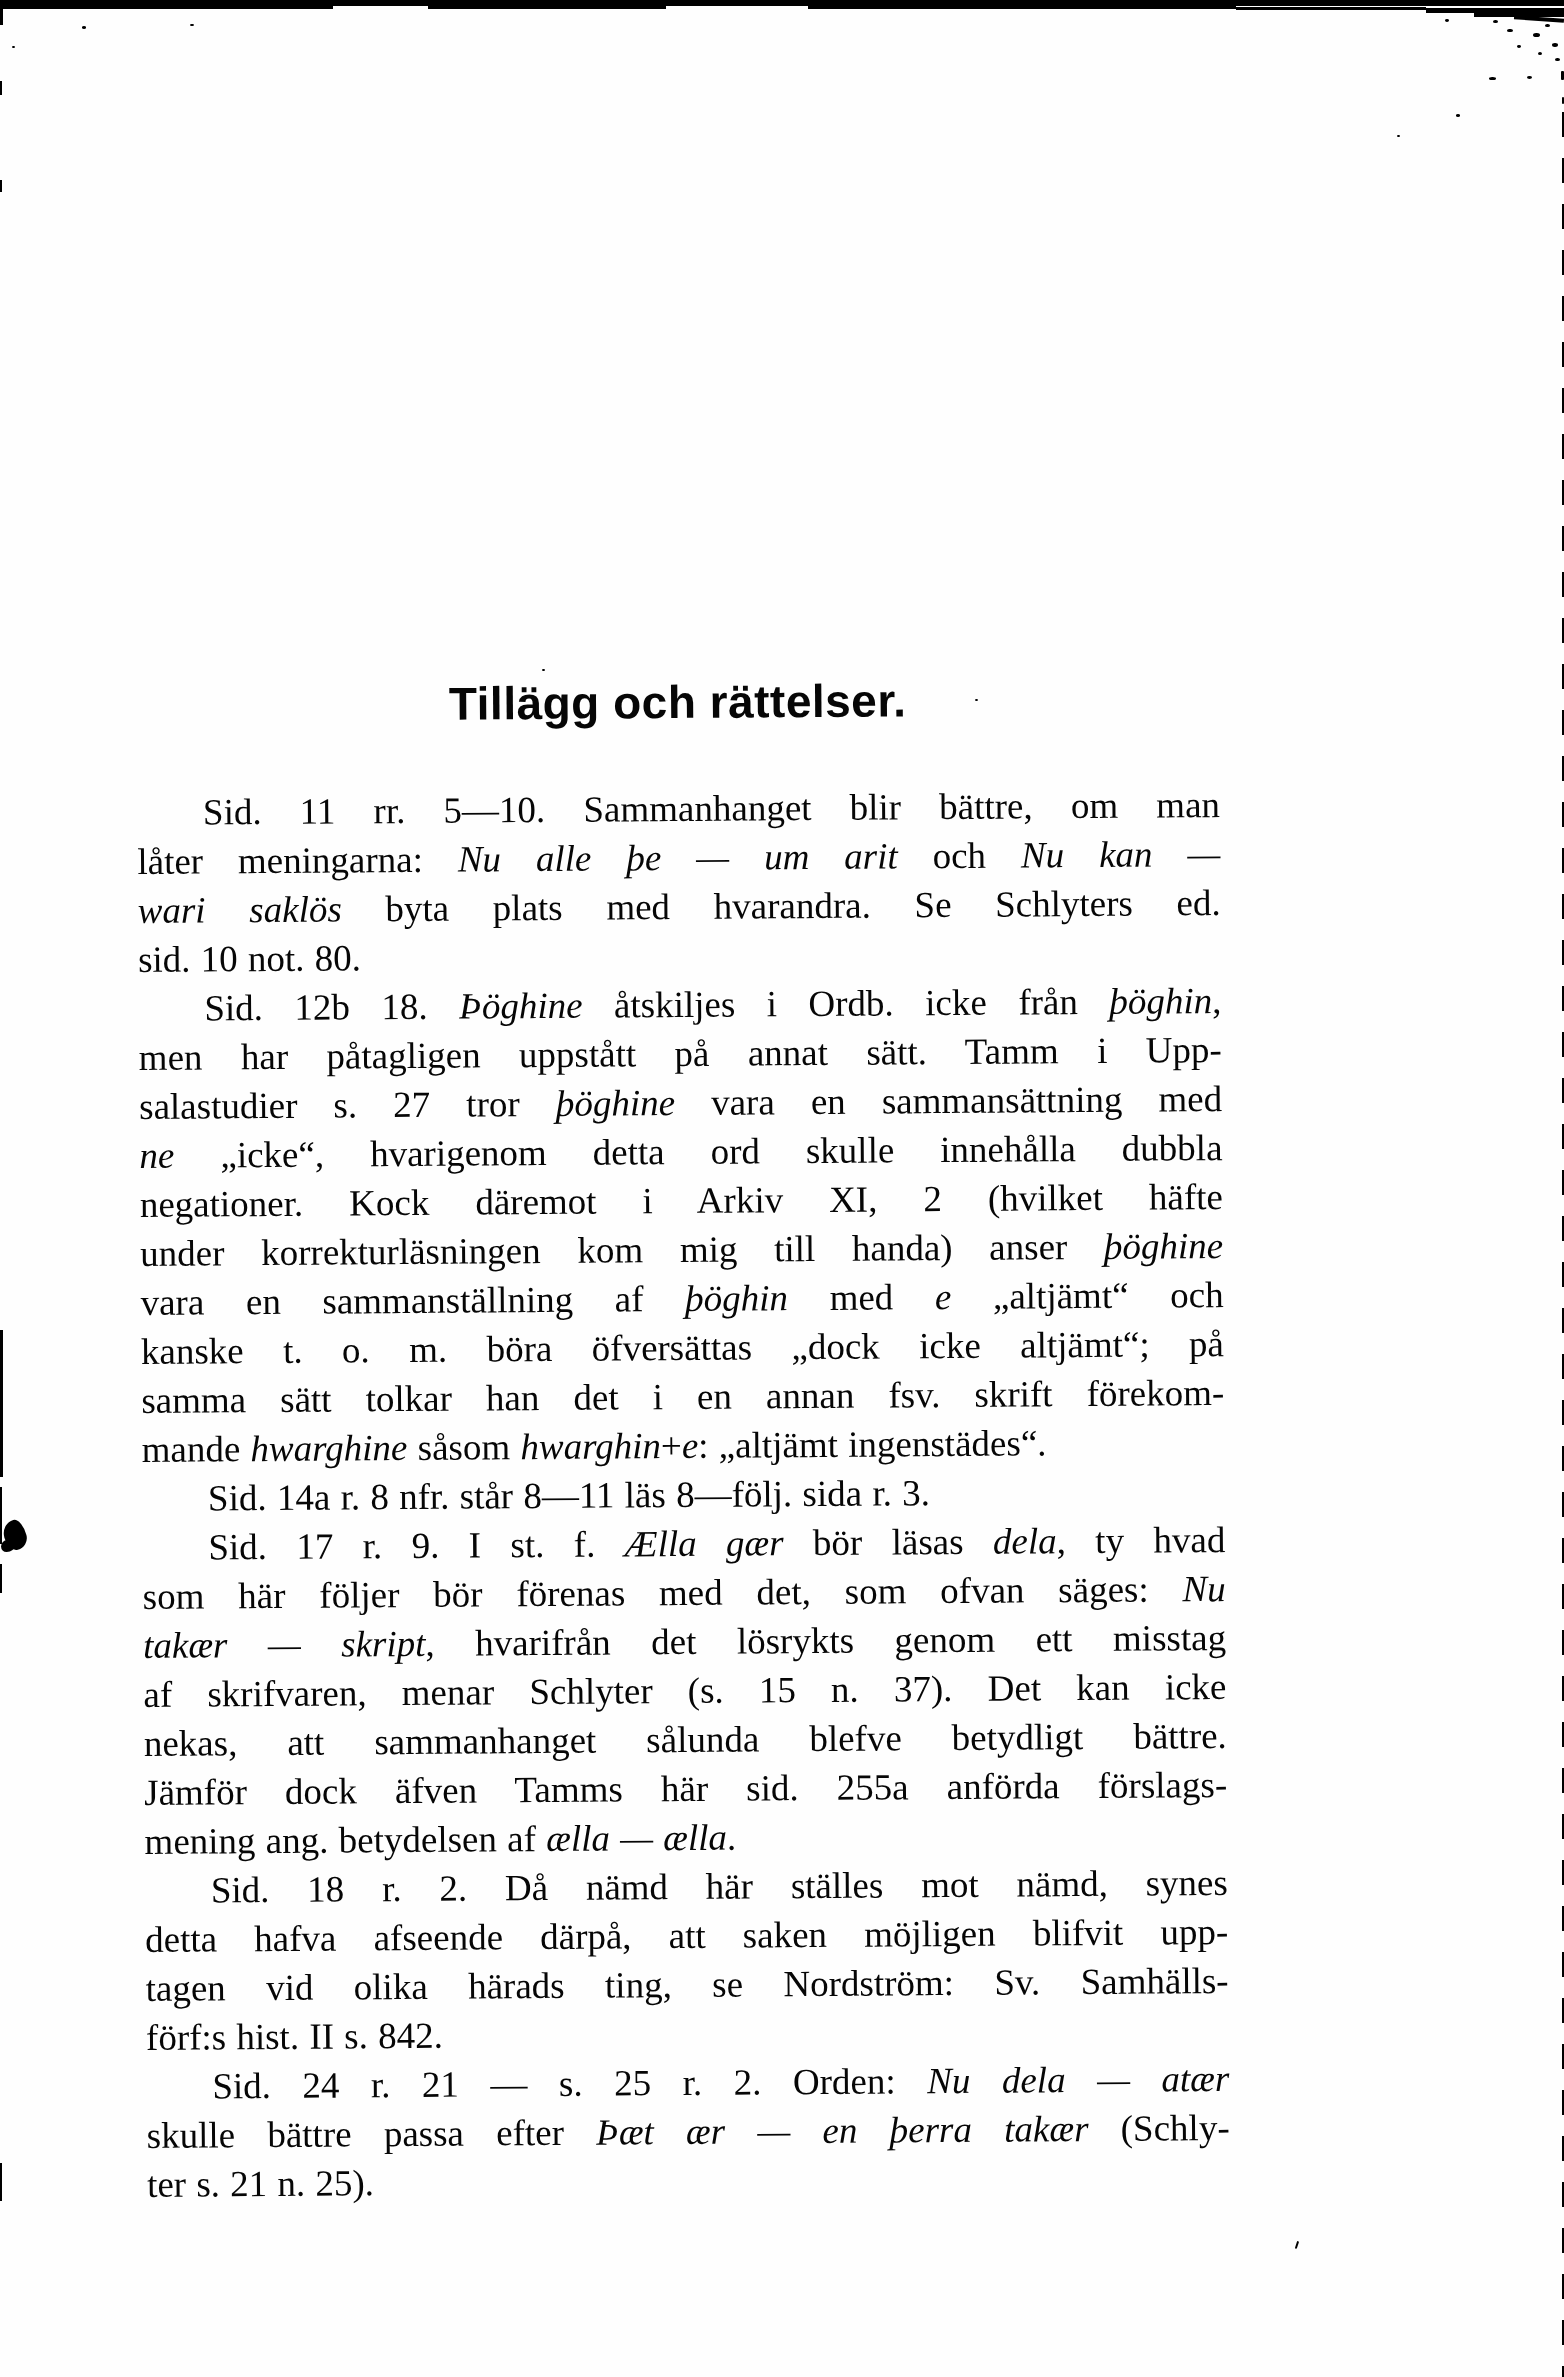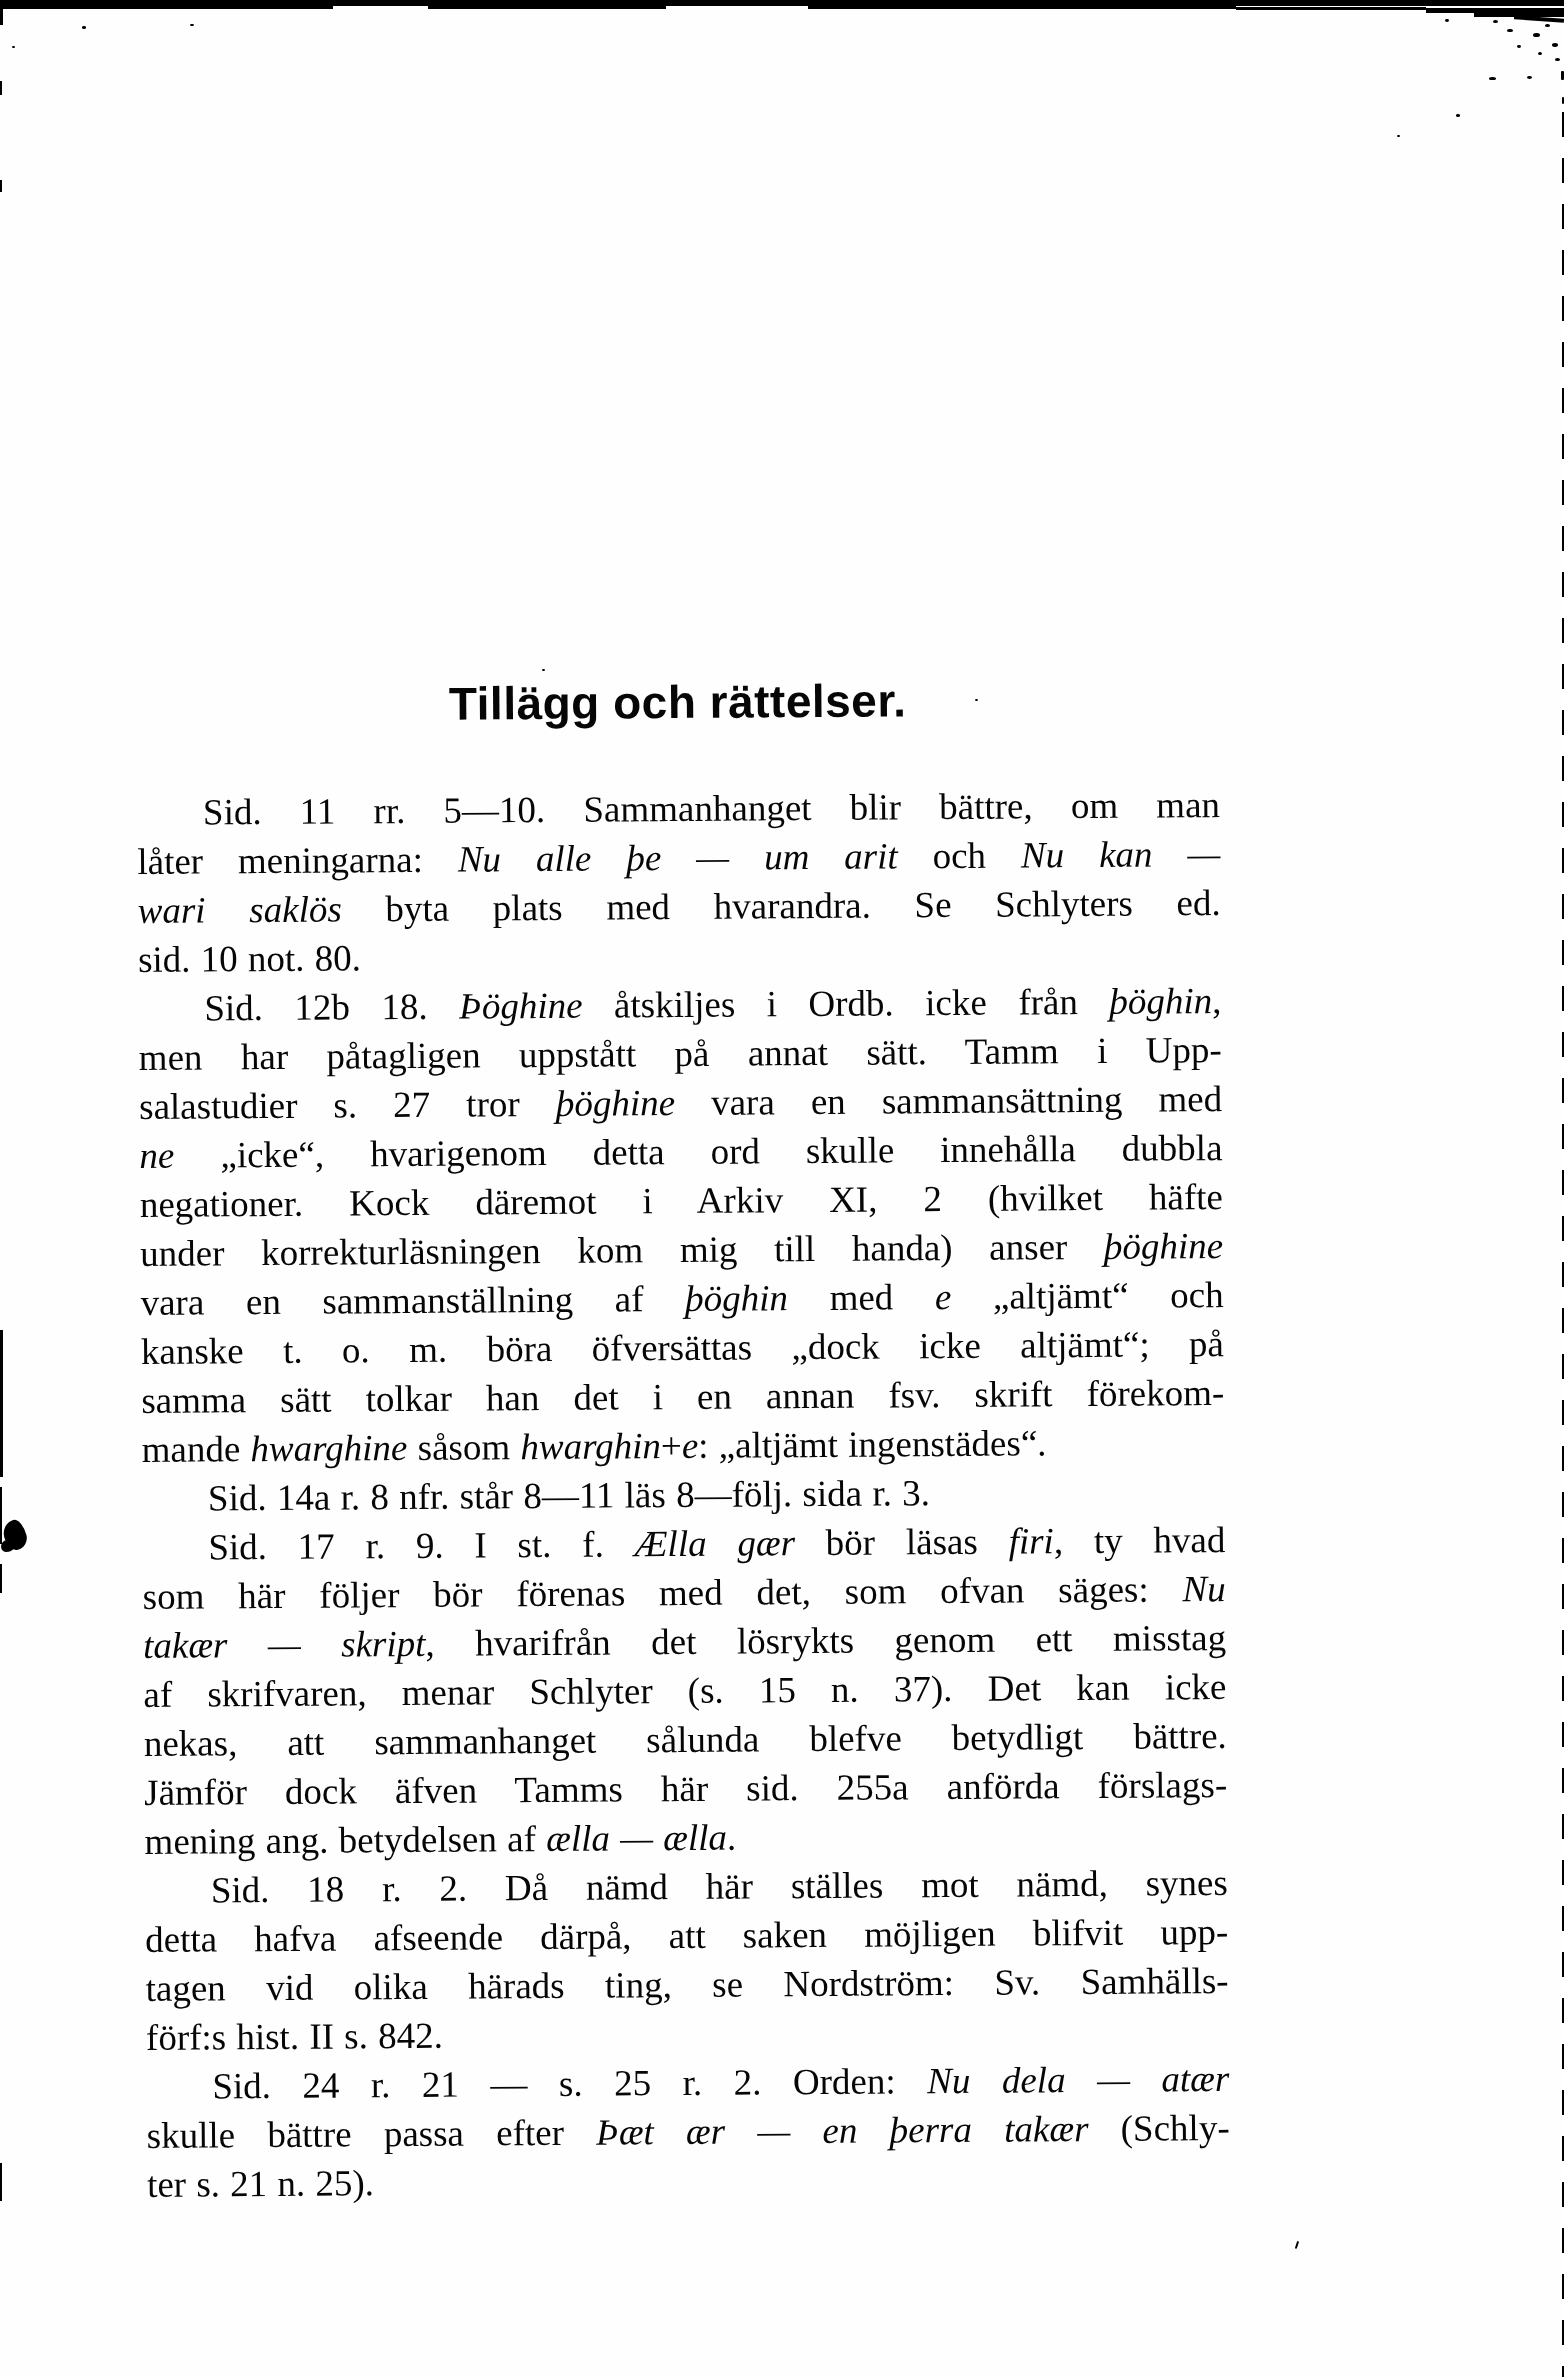--- a/index.html
+++ b/index.html
@@ -127,21 +127,21 @@
           <div class="line">under korrekturläsningen kom mig till handa) anser <i>þöghine</i></div>
           <div class="line">vara en sammanställning af <i>þöghin</i> med <i>e</i> „altjämt“ och</div>
           <div class="line">kanske t. o. m. böra öfversättas „dock icke altjämt“; på</div>
           <div class="line">samma sätt tolkar han det i en annan fsv. skrift förekom-</div>
           <div class="line last">mande <i>hwarghine</i> såsom <i>hwarghin</i>+<i>e</i>: „altjämt ingenstädes“.</div>
         </div>
         <div class="para">
           <div class="line indent last">Sid. 14a r. 8 nfr. står 8—11 läs 8—följ. sida r. 3.</div>
         </div>
         <div class="para">
-          <div class="line indent">Sid. 17 r. 9. I st. f. <i>Ælla gær</i> bör läsas <i>firi</i>, ty hvad</div>
+          <div class="line indent">Sid. 17 r. 9. I st. f. <i>Ælla gær</i> bör läsas <i>dela</i>, ty hvad</div>
           <div class="line">som här följer bör förenas med det, som ofvan säges: <i>Nu</i></div>
           <div class="line"><i>takær — skript</i>, hvarifrån det lösrykts genom ett misstag</div>
           <div class="line">af skrifvaren, menar Schlyter (s. 15 n. 37). Det kan icke</div>
           <div class="line">nekas, att sammanhanget sålunda blefve betydligt bättre.</div>
           <div class="line">Jämför dock äfven Tamms här sid. 255a anförda förslags-</div>
           <div class="line last">mening ang. betydelsen af <i>ælla — ælla</i>.</div>
         </div>
         <div class="para">
           <div class="line indent">Sid. 18 r. 2. Då nämd här ställes mot nämd, synes</div>
           <div class="line">detta hafva afseende därpå, att saken möjligen blifvit upp-</div>

